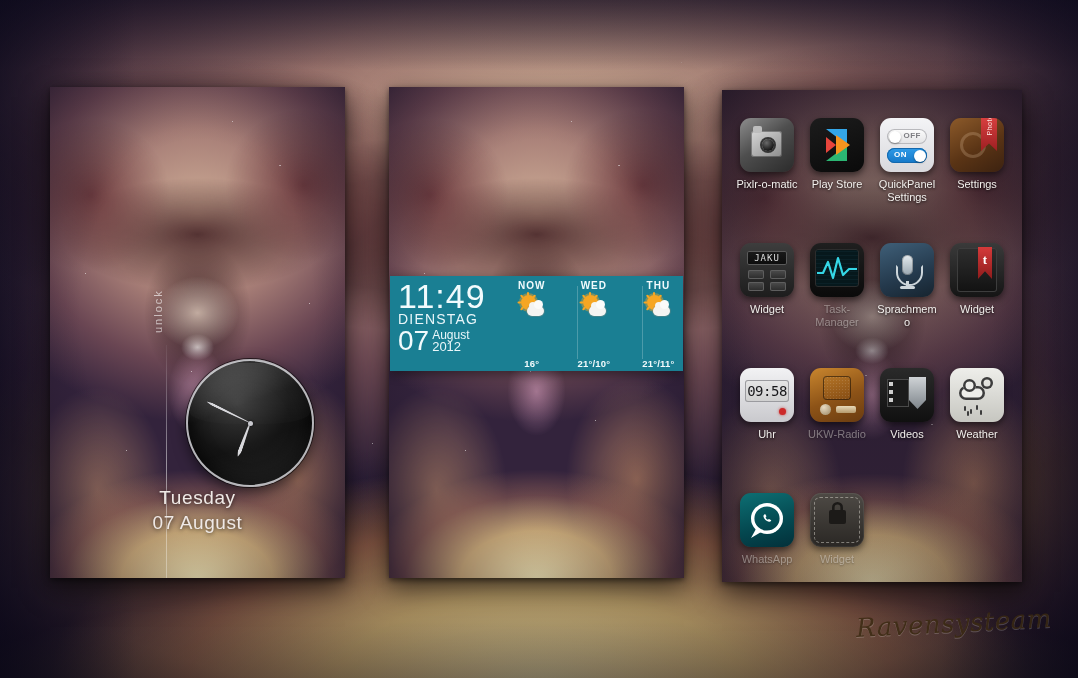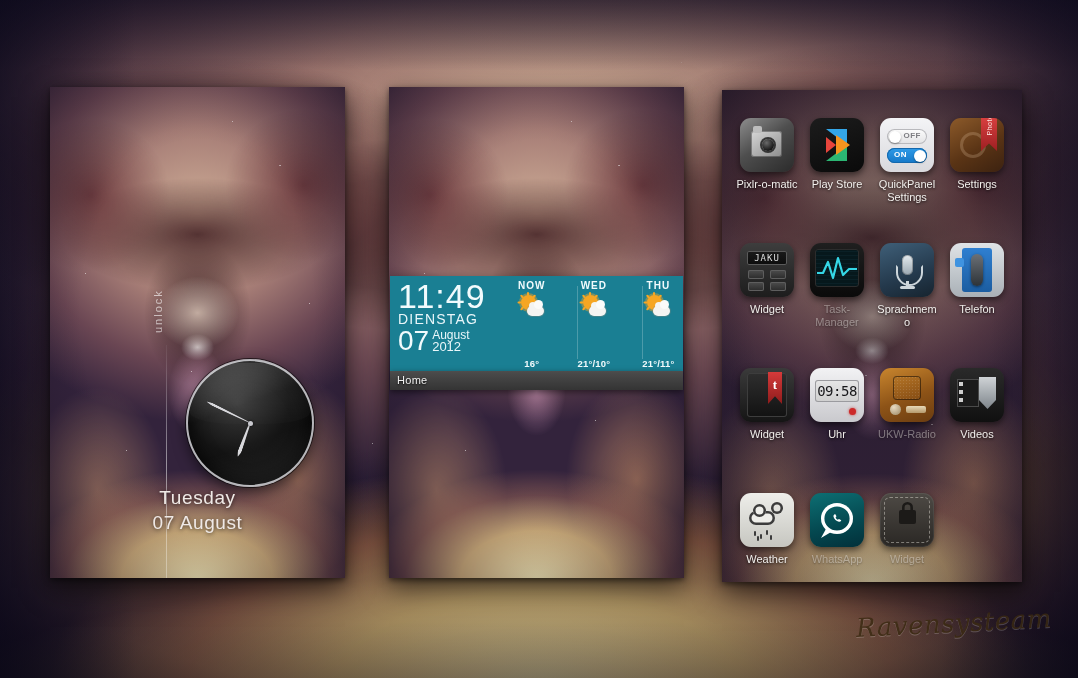--- a/index.html
+++ b/index.html
@@ -453,23 +453,20 @@
                 <i style="transform:rotate(270deg)"></i>
                 <i style="transform:rotate(315deg)"></i>
               </div>
               <div class="cloud"></div>
             </div>
             <div class="wx-temp">20°/8°</div>
           </div>
         </div>
     </div>
 
-    <div class="dock">
-      <div class="dock-label">Home</div>
-    </div>
   </div>
 
   <div class="panel" id="panel-appdrawer">
     <div class="pbg">
       <div class="layer pb-base"></div>
       <div class="layer pb-mane"></div>
       <div class="layer pb-face"></div>
       <div class="layer pb-fire"></div>
       <div class="layer pb-stars"></div>
       <div class="layer pb-vig"></div>
@@ -539,28 +536,20 @@
         <div class="app">
           <div class="app-icon ic-mic">
             <div class="body"></div>
             <div class="arcm"></div>
             <div class="stem"></div>
             <div class="base"></div>
           </div>
           <div class="app-label">Sprachmemo</div>
         </div>
         <div class="app">
-          <div class="app-icon ic-tel">
-            <div class="blue"></div>
-            <div class="sq"></div>
-            <div class="hs"></div>
-          </div>
-          <div class="app-label">Telefon</div>
-        </div>
-        <div class="app">
           <div class="app-icon ic-tumblr">
             <div class="pg"></div>
             <div class="rib">
               <b>t</b>
             </div>
           </div>
           <div class="app-label">Widget</div>
         </div>
         <div class="app">
           <div class="app-icon ic-uhr">

